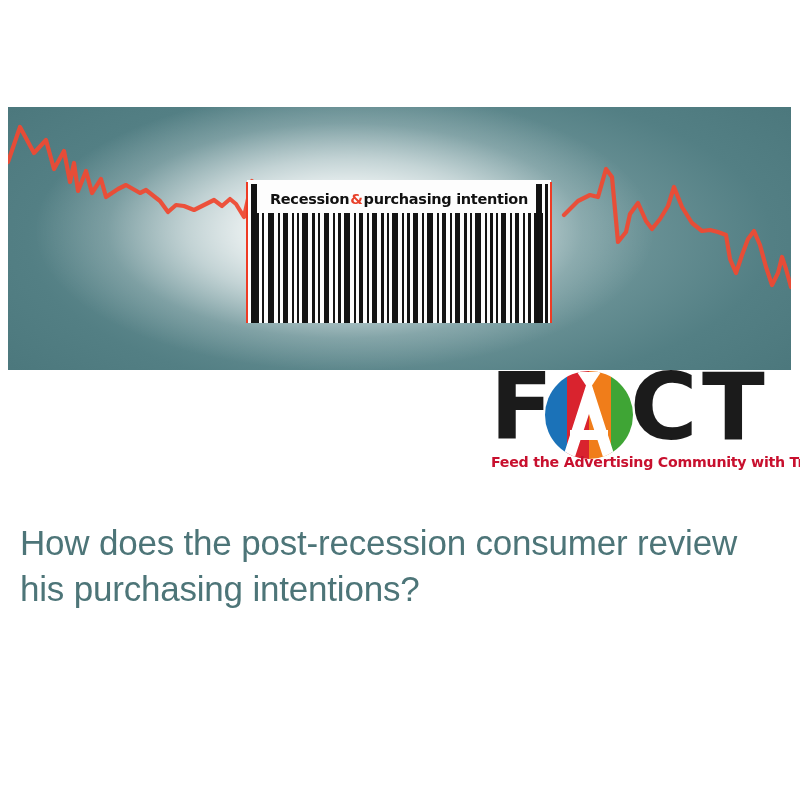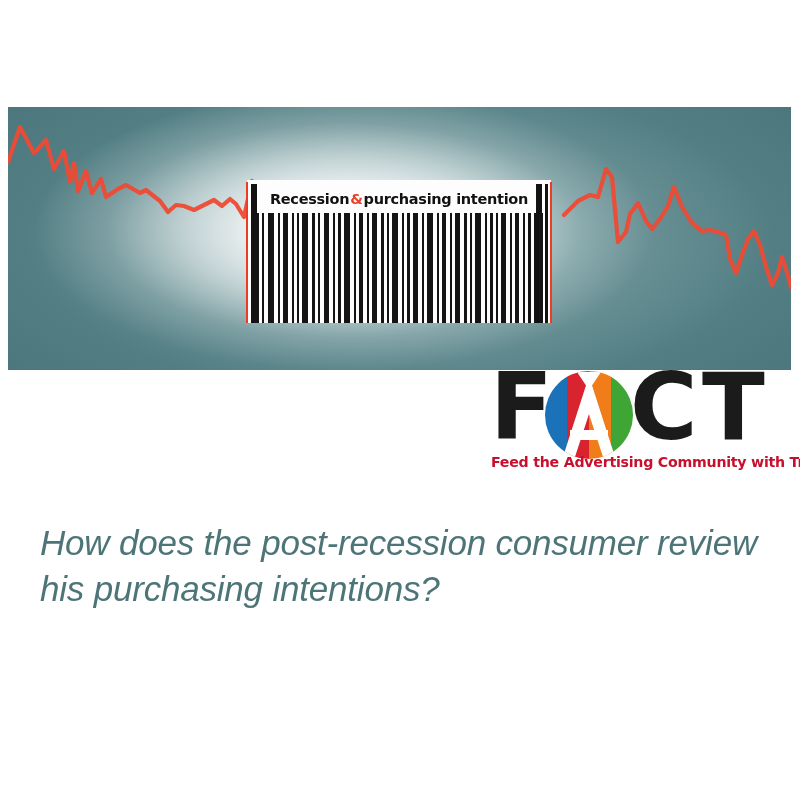--- a/index.html
+++ b/index.html
@@ -163,24 +163,23 @@
     font-weight: bold;
     font-size: 14.2px;
     letter-spacing: -0.25px;
     color: #c8102e;
     white-space: nowrap;
   }
 
   
   .title-block {
     position: absolute;
-    left: 40px;
+    left: 20px;
     top: 520px;
     width: 720px;
-    font-style: italic;
   }
   .slide-title {
     font-family: "Liberation Sans", sans-serif;
     font-weight: normal;
     font-size: 35px;
     line-height: 1.32;
     color: #4d7578;
     margin: 0;
     letter-spacing: -0.2px;
   }

